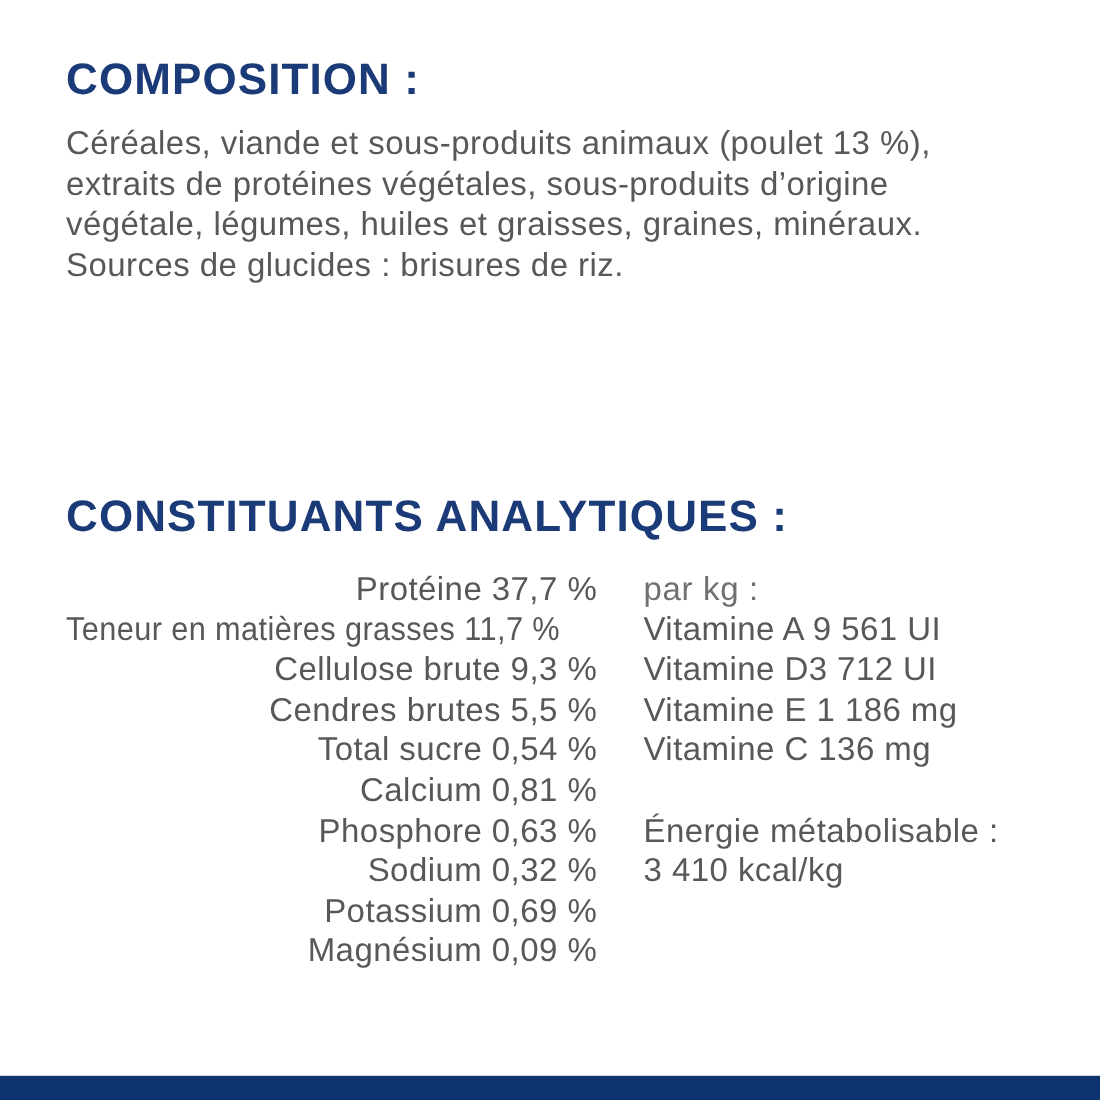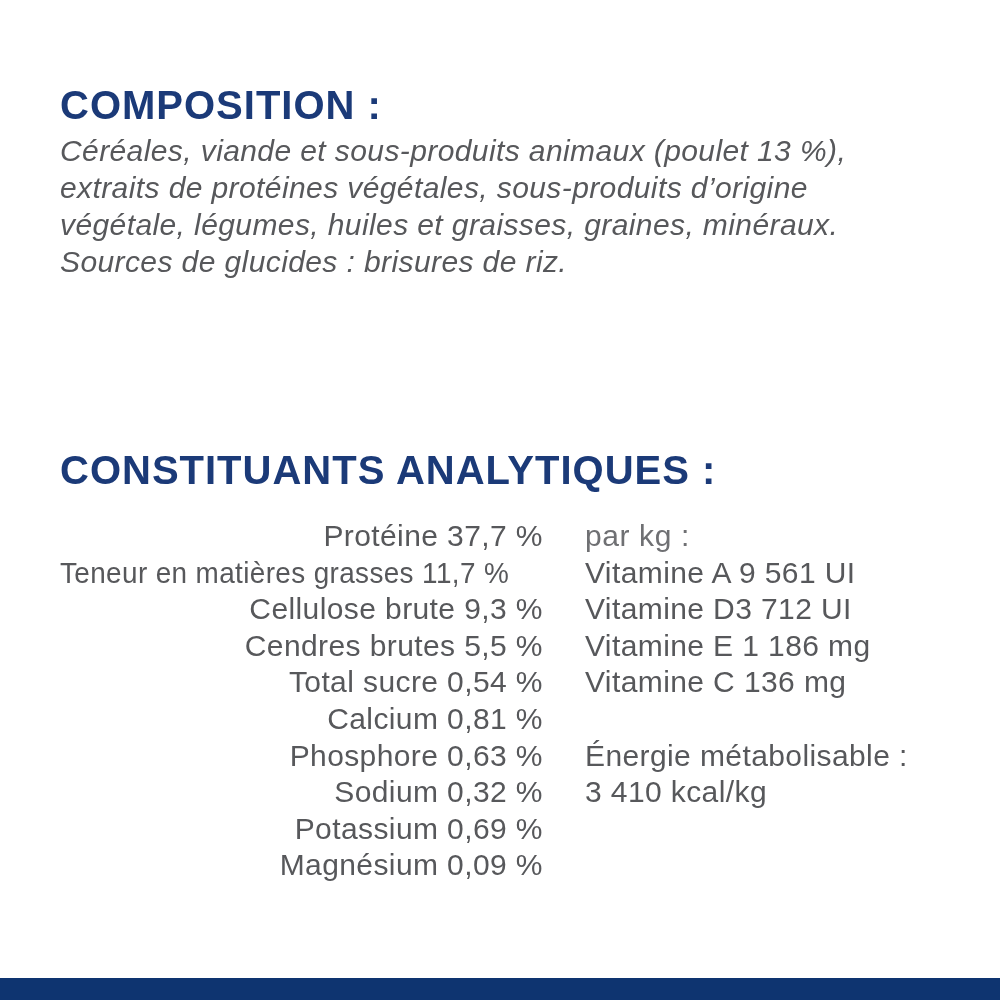--- a/index.html
+++ b/index.html
@@ -19,34 +19,33 @@
   }
   .heading{
     position:absolute;
     left:60px;
     font-size:40px;
     font-weight:800;
     letter-spacing:1px;
     color:var(--accent);
     white-space:nowrap;
   }
-  #composition-heading{top:50px;margin-top:33px;}
+  #composition-heading{top:50px;}
   #analytical-heading{top:448px;}
   .body-text{
     font-size:30px;
     line-height:37px;
     letter-spacing:0.4px;
     color:var(--body-gray);
     white-space:nowrap;
   }
   #composition-paragraph{
     position:absolute;
     left:60px;
-    top:132px;
-    font-style:italic;
+    top:112px;
   }
   .columns-left{
     position:absolute;
     left:60px;
     top:518px;
     line-height:36.6px;
     text-align:right;
   }
   .columns-right{
     position:absolute;

